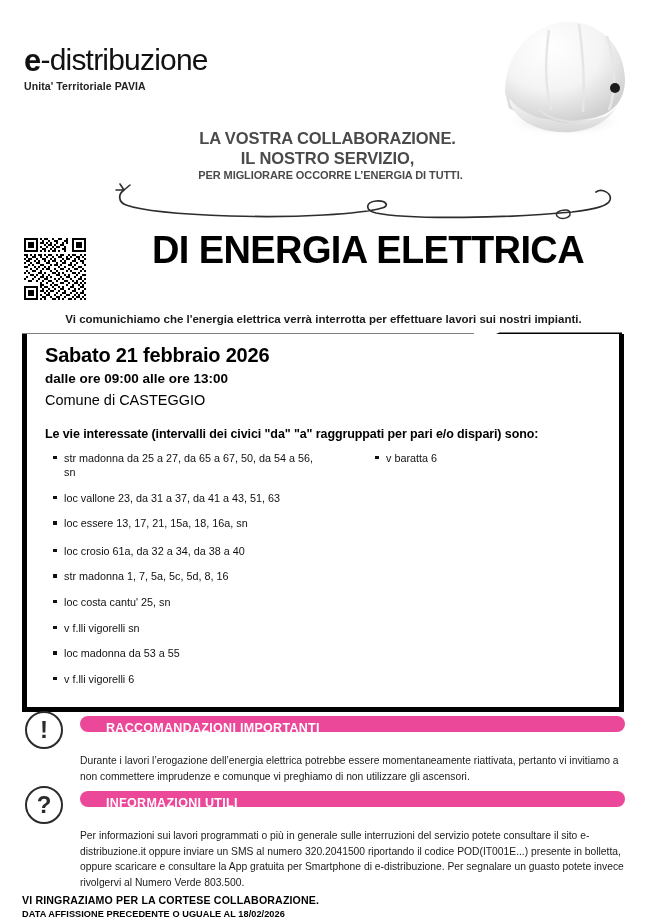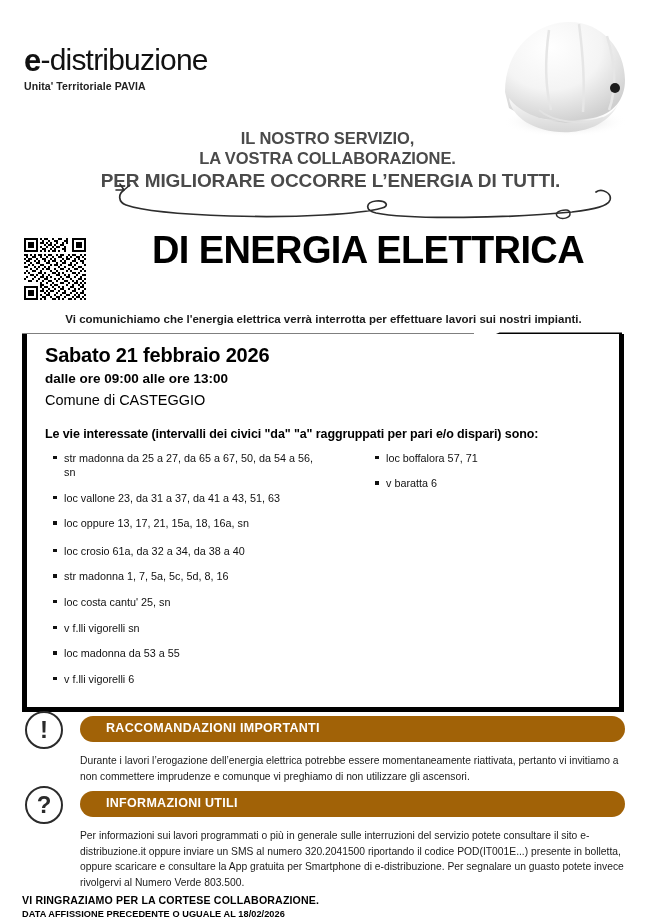--- a/index.html
+++ b/index.html
@@ -70,21 +70,21 @@
   .slogan-line {
     font-size: 16.5px;
     font-weight: 700;
     color: #4a4a4a;
     line-height: 1.24;
     letter-spacing: -0.1px;
     white-space: nowrap;
   }
   .slogan-line.l1 { padding-left: 8px; }
   .slogan-line.l2 { padding-left: 8px; }
-  .slogan-line.l3 { font-size: 19px; padding-left: 14px; }
+  .slogan-line.l3 { font-size: 11px; padding-left: 14px; }
   #cable-svg {
     position: absolute;
     left: 110px;
     top: 52px;
     width: 520px;
     height: 40px;
   }
 
   
   #qr-code {
@@ -209,22 +209,22 @@
 
   .notice-head {
     position: relative;
     height: 30px;
   }
   .notice-badge {
     position: absolute;
     left: 58px;
     top: 2px;
     width: 545px;
-    height: 26px;
-    background: #a16207;
+    height: 16px;
+    background: #ec4899;
     border-radius: 13px;
     box-sizing: border-box;
   }
   .notice-badge-label {
     position: absolute;
     left: 26px;
     top: 5px;
     font-size: 12.5px;
     font-weight: 700;
     color: #ffffff;
@@ -313,22 +313,22 @@
     <path d="M30 84 C44 104 84 114 116 106 C132 102 140 92 142 82 C138 100 120 116 92 118 C58 120 32 104 30 84 Z" fill="url(#brimg)"></path>
     <path d="M60 96 C74 108 102 112 124 104" fill="none" stroke="#e2e2e2" stroke-width="2"></path>
     <path d="M70 16 C66 44 66 72 72 96" fill="none" stroke="#e6e6e6" stroke-width="2.5"></path>
     <path d="M100 10 C104 40 106 70 104 98" fill="none" stroke="#e6e6e6" stroke-width="2.5"></path>
     <path d="M128 22 C136 48 138 74 130 96" fill="none" stroke="#e6e6e6" stroke-width="2.5"></path>
     <circle cx="136" cy="74" r="5" fill="#1c1c1c"></circle>
   </svg>
 </div>
 
 <div id="slogan-block">
+  <div class="slogan-line l2">LA VOSTRA COLLABORAZIONE.</div>
   <div class="slogan-line l1">IL NOSTRO SERVIZIO,</div>
-  <div class="slogan-line l2">LA VOSTRA COLLABORAZIONE.</div>
   <div class="slogan-line l3">PER MIGLIORARE OCCORRE L’ENERGIA DI TUTTI.</div>
 
   <svg id="cable-svg" viewBox="0 0 520 40">
     <path d="M14 10 C8 14 8 22 16 25 C30 30 60 34 120 36 C190 38 250 34 272 28 C280 26 276 20 266 21 C256 22 254 30 266 33 C300 40 400 38 462 32 C486 29 498 26 500 20 C502 13 492 8 486 12" fill="none" stroke="#2d2d2d" stroke-width="1.7" stroke-linecap="round"></path>
     <path d="M456 30 C448 30 444 34 448 37 C452 40 460 38 460 34 C460 31 458 30 456 30 Z" fill="none" stroke="#2d2d2d" stroke-width="1.5"></path>
     <path d="M14 10 L10 4 M14 10 L20 5 M14 10 L6 10" fill="none" stroke="#2d2d2d" stroke-width="1.6" stroke-linecap="round"></path>
   </svg>
 </div>
 
 <svg id="qr-code" viewBox="0 0 33 33" shape-rendering="crispEdges">
@@ -594,30 +594,29 @@
   <div id="box-inner">
     <div id="date-line">Sabato 21 febbraio 2026</div>
     <div id="time-line">dalle ore 09:00 alle ore 13:00</div>
     <div id="comune-line">Comune di  CASTEGGIO</div>
     <div id="streets-heading">Le vie interessate (intervalli dei civici "da" "a" raggruppati per pari e/o dispari) sono:</div>
 
     <div id="streets-columns">
       <div class="streets-col" id="streets-col-left">
         <div class="street-item">str madonna da 25 a 27, da 65 a 67, 50, da 54 a 56, sn</div>
         <div class="street-item">loc vallone 23, da 31 a 37, da 41 a 43, 51, 63</div>
-        <div class="street-item">loc oppure 13, 17, 21, 15a, 18, 16a, sn</div>
+        <div class="street-item">loc essere 13, 17, 21, 15a, 18, 16a, sn</div>
         <div class="street-item gap-before">loc crosio 61a, da 32 a 34, da 38 a 40</div>
         <div class="street-item">str madonna 1, 7, 5a, 5c, 5d, 8, 16</div>
         <div class="street-item">loc costa cantu' 25,  sn</div>
         <div class="street-item">v  f.lli vigorelli sn</div>
         <div class="street-item">loc madonna da 53 a 55</div>
         <div class="street-item">v  f.lli vigorelli 6</div>
       </div>
       <div class="streets-col" id="streets-col-right">
-        <div class="street-item">loc boffalora 57, 71</div>
         <div class="street-item">v  baratta 6</div>
       </div>
     </div>
   </div>
 </div>
 
 <div class="notice-section" id="section-raccomandazioni">
   <div class="notice-head">
     <div class="notice-badge">
       <span class="notice-badge-label">RACCOMANDAZIONI IMPORTANTI</span>

